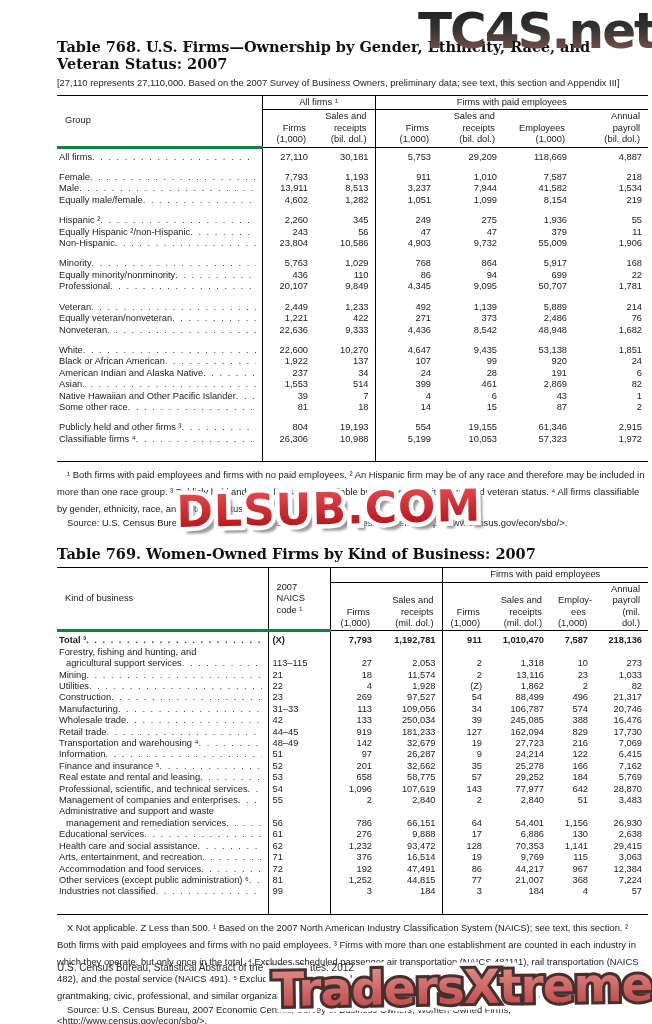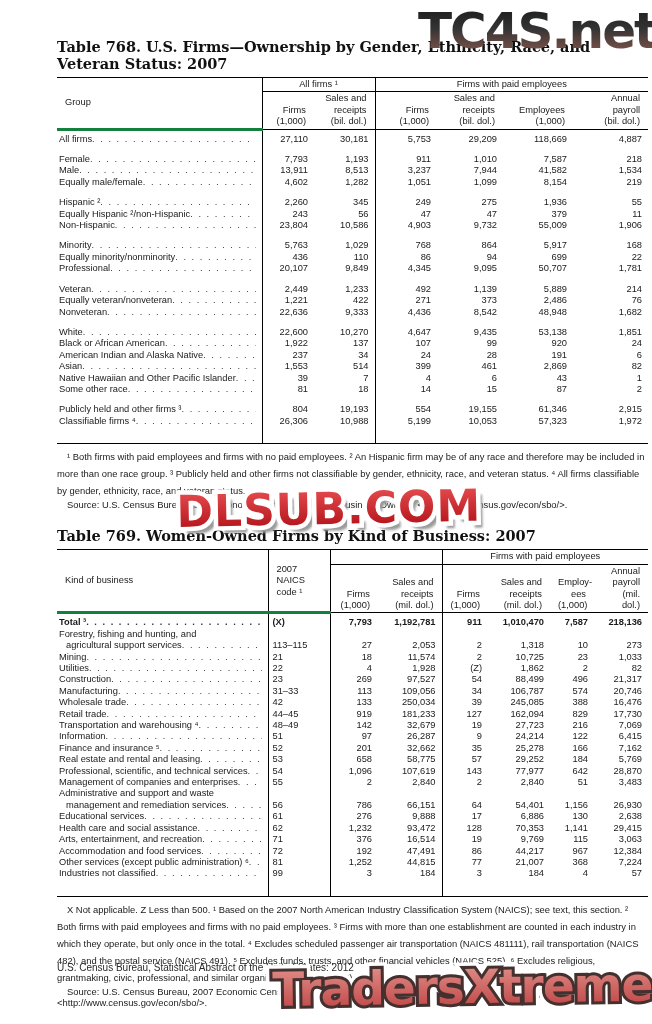--- a/index.html
+++ b/index.html
@@ -67,20 +67,21 @@
                       -webkit-background-clip:text;background-clip:text;color:transparent;}
 </style>
 </head>
 <body>
 
 <div class="page">
 
   <div class="content">
 
     <p class="tbl-title">Table 768. U.S. Firms—Ownership by Gender, Ethnicity, Race, and Veteran Status: 2007</p>
+    <p class="headnote">[27,110 represents 27,110,000. Based on the 2007 Survey of Business Owners, preliminary data; see text, this section and Appendix III]</p>
 
     <table class="stat">
       <colgroup>
         <col style="width:205px">
           <col style="width:52px">
           <col style="width:61px">
         <col style="width:62px">
           <col style="width:66px">
           <col style="width:70px">
           <col style="width:75px">
@@ -556,21 +557,21 @@
             <td class="lbl bR">
               <span class="wrap">
                 <span class="txt">Mining</span>
                 <span class="dots"></span>
               </span>
             </td>
             <td class="naicsv bR">21</td>
             <td class="num">18</td>
             <td class="num bR">11,574</td>
             <td class="num">2</td>
-            <td class="num">10,725</td>
+            <td class="num">13,116</td>
             <td class="num">23</td>
             <td class="num">1,033</td>
           </tr>
           <tr>
             <td class="lbl bR">
               <span class="wrap">
                 <span class="txt">Utilities</span>
                 <span class="dots"></span>
               </span>
             </td>

